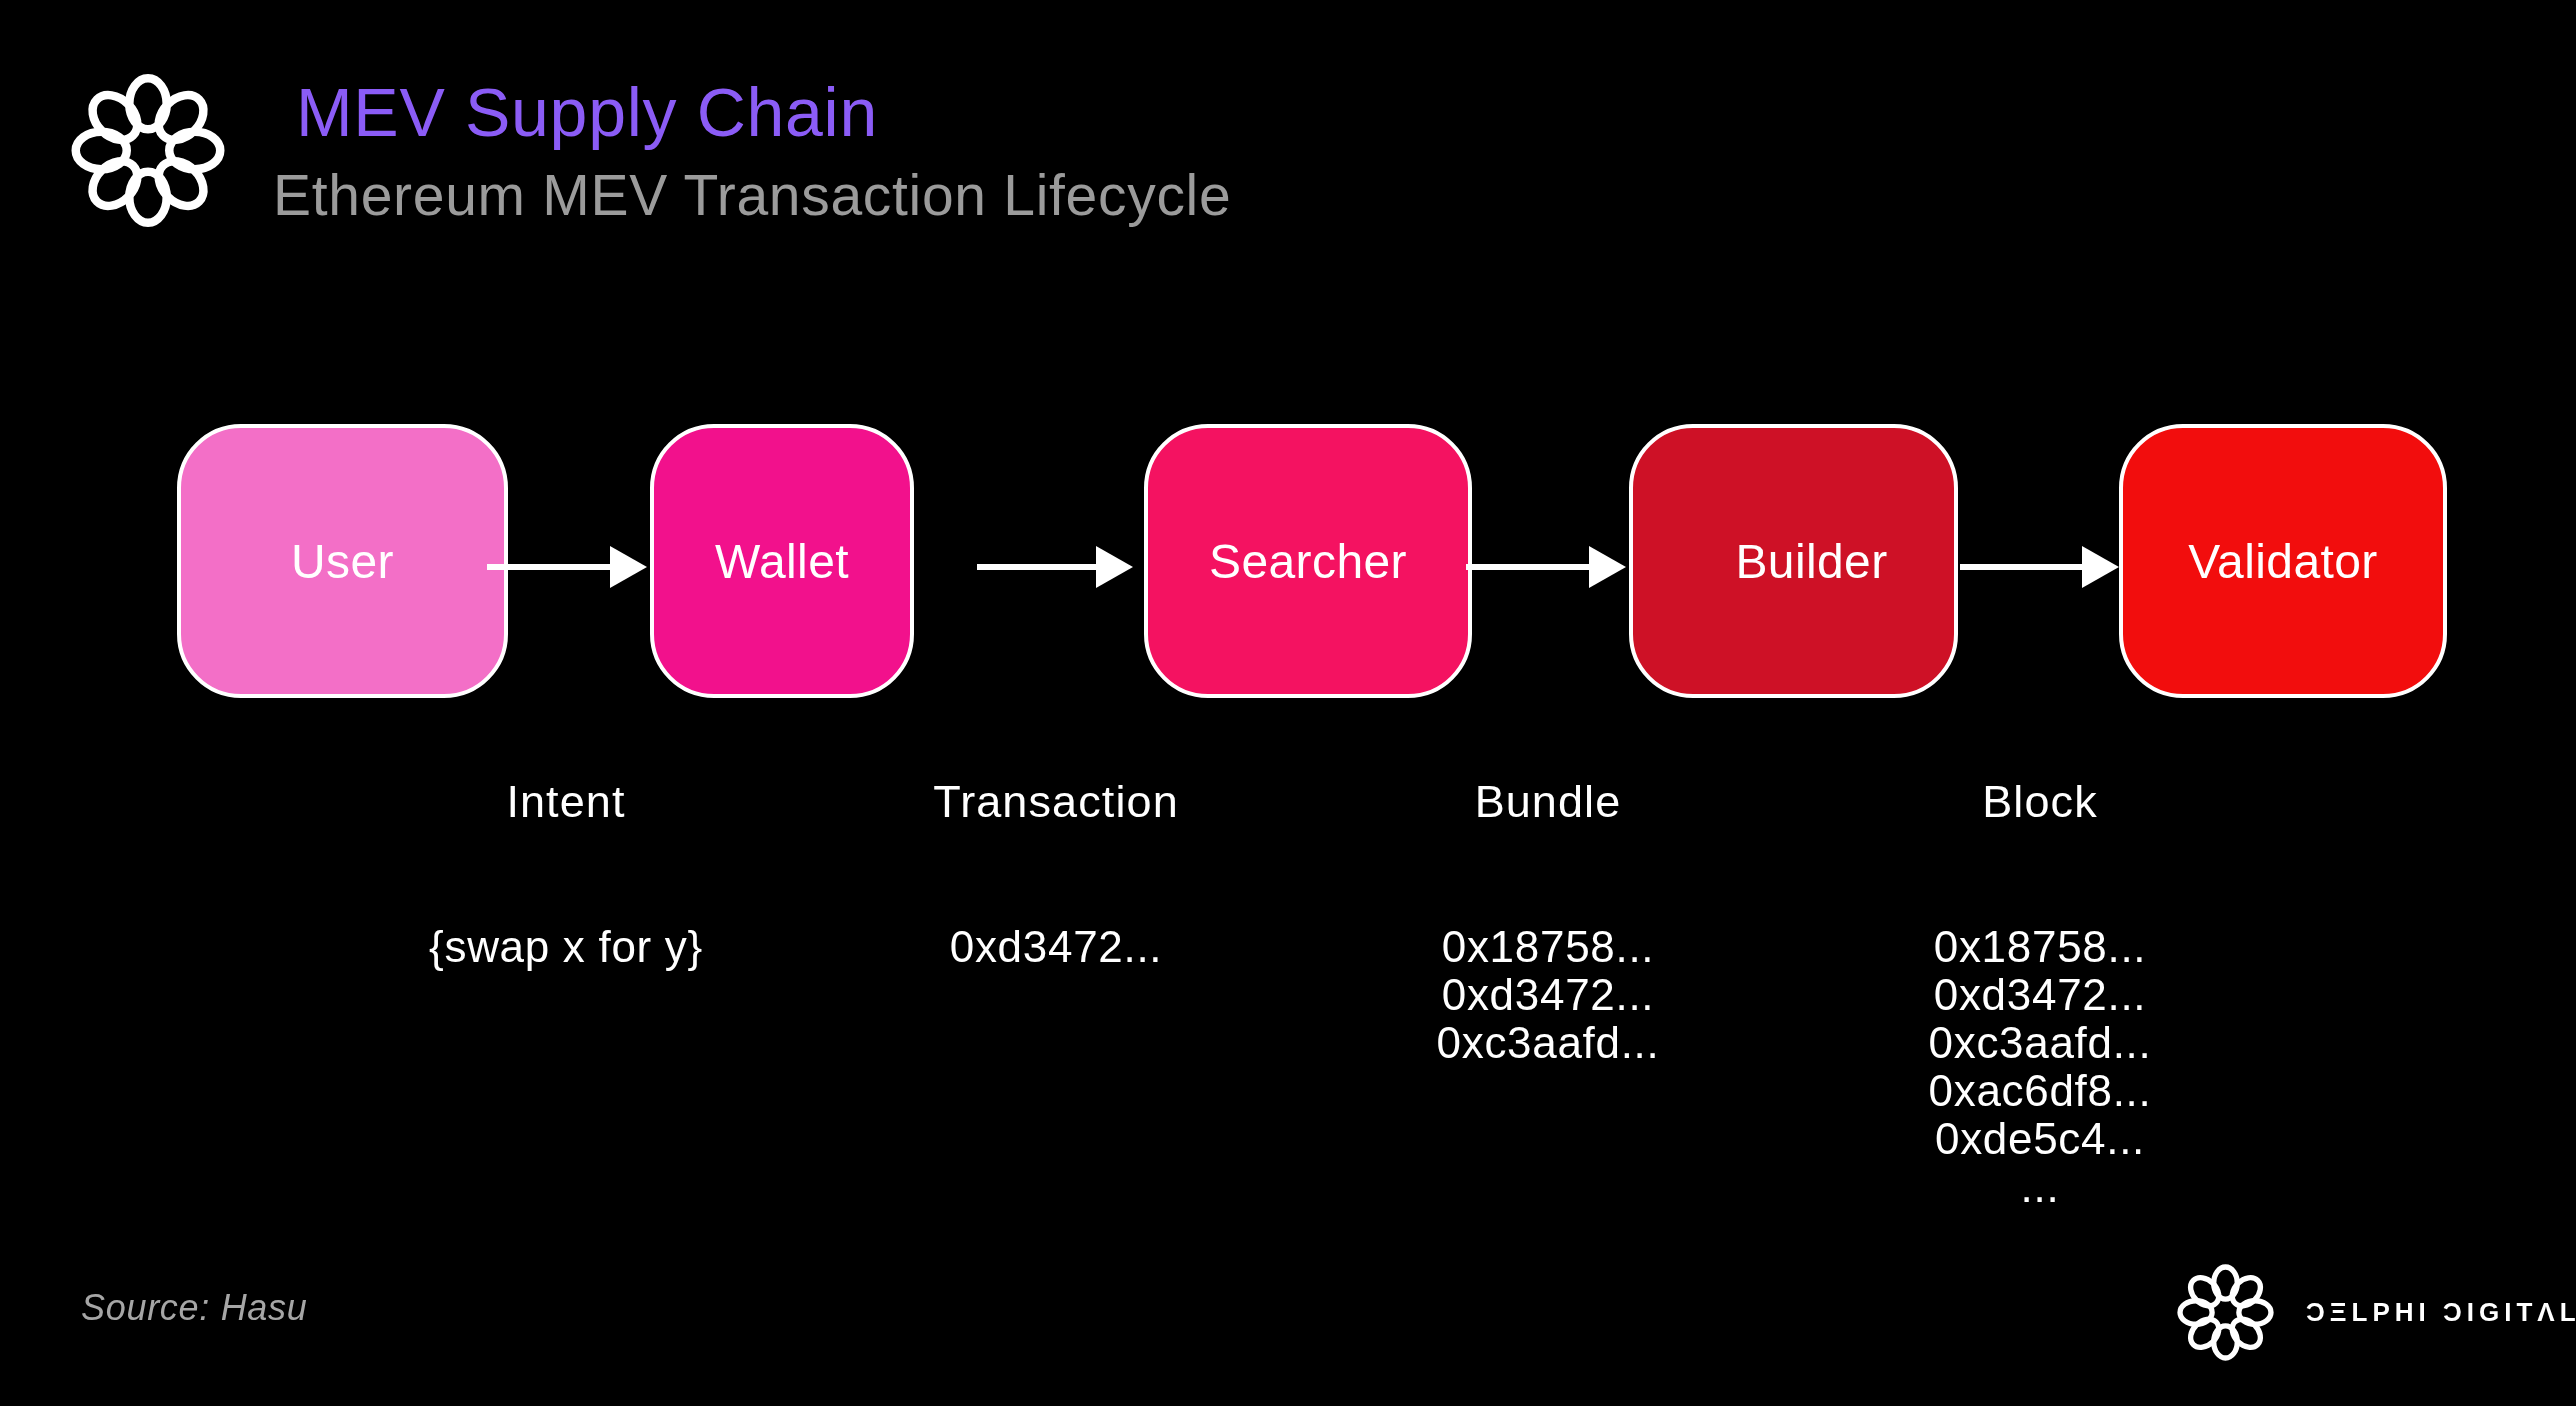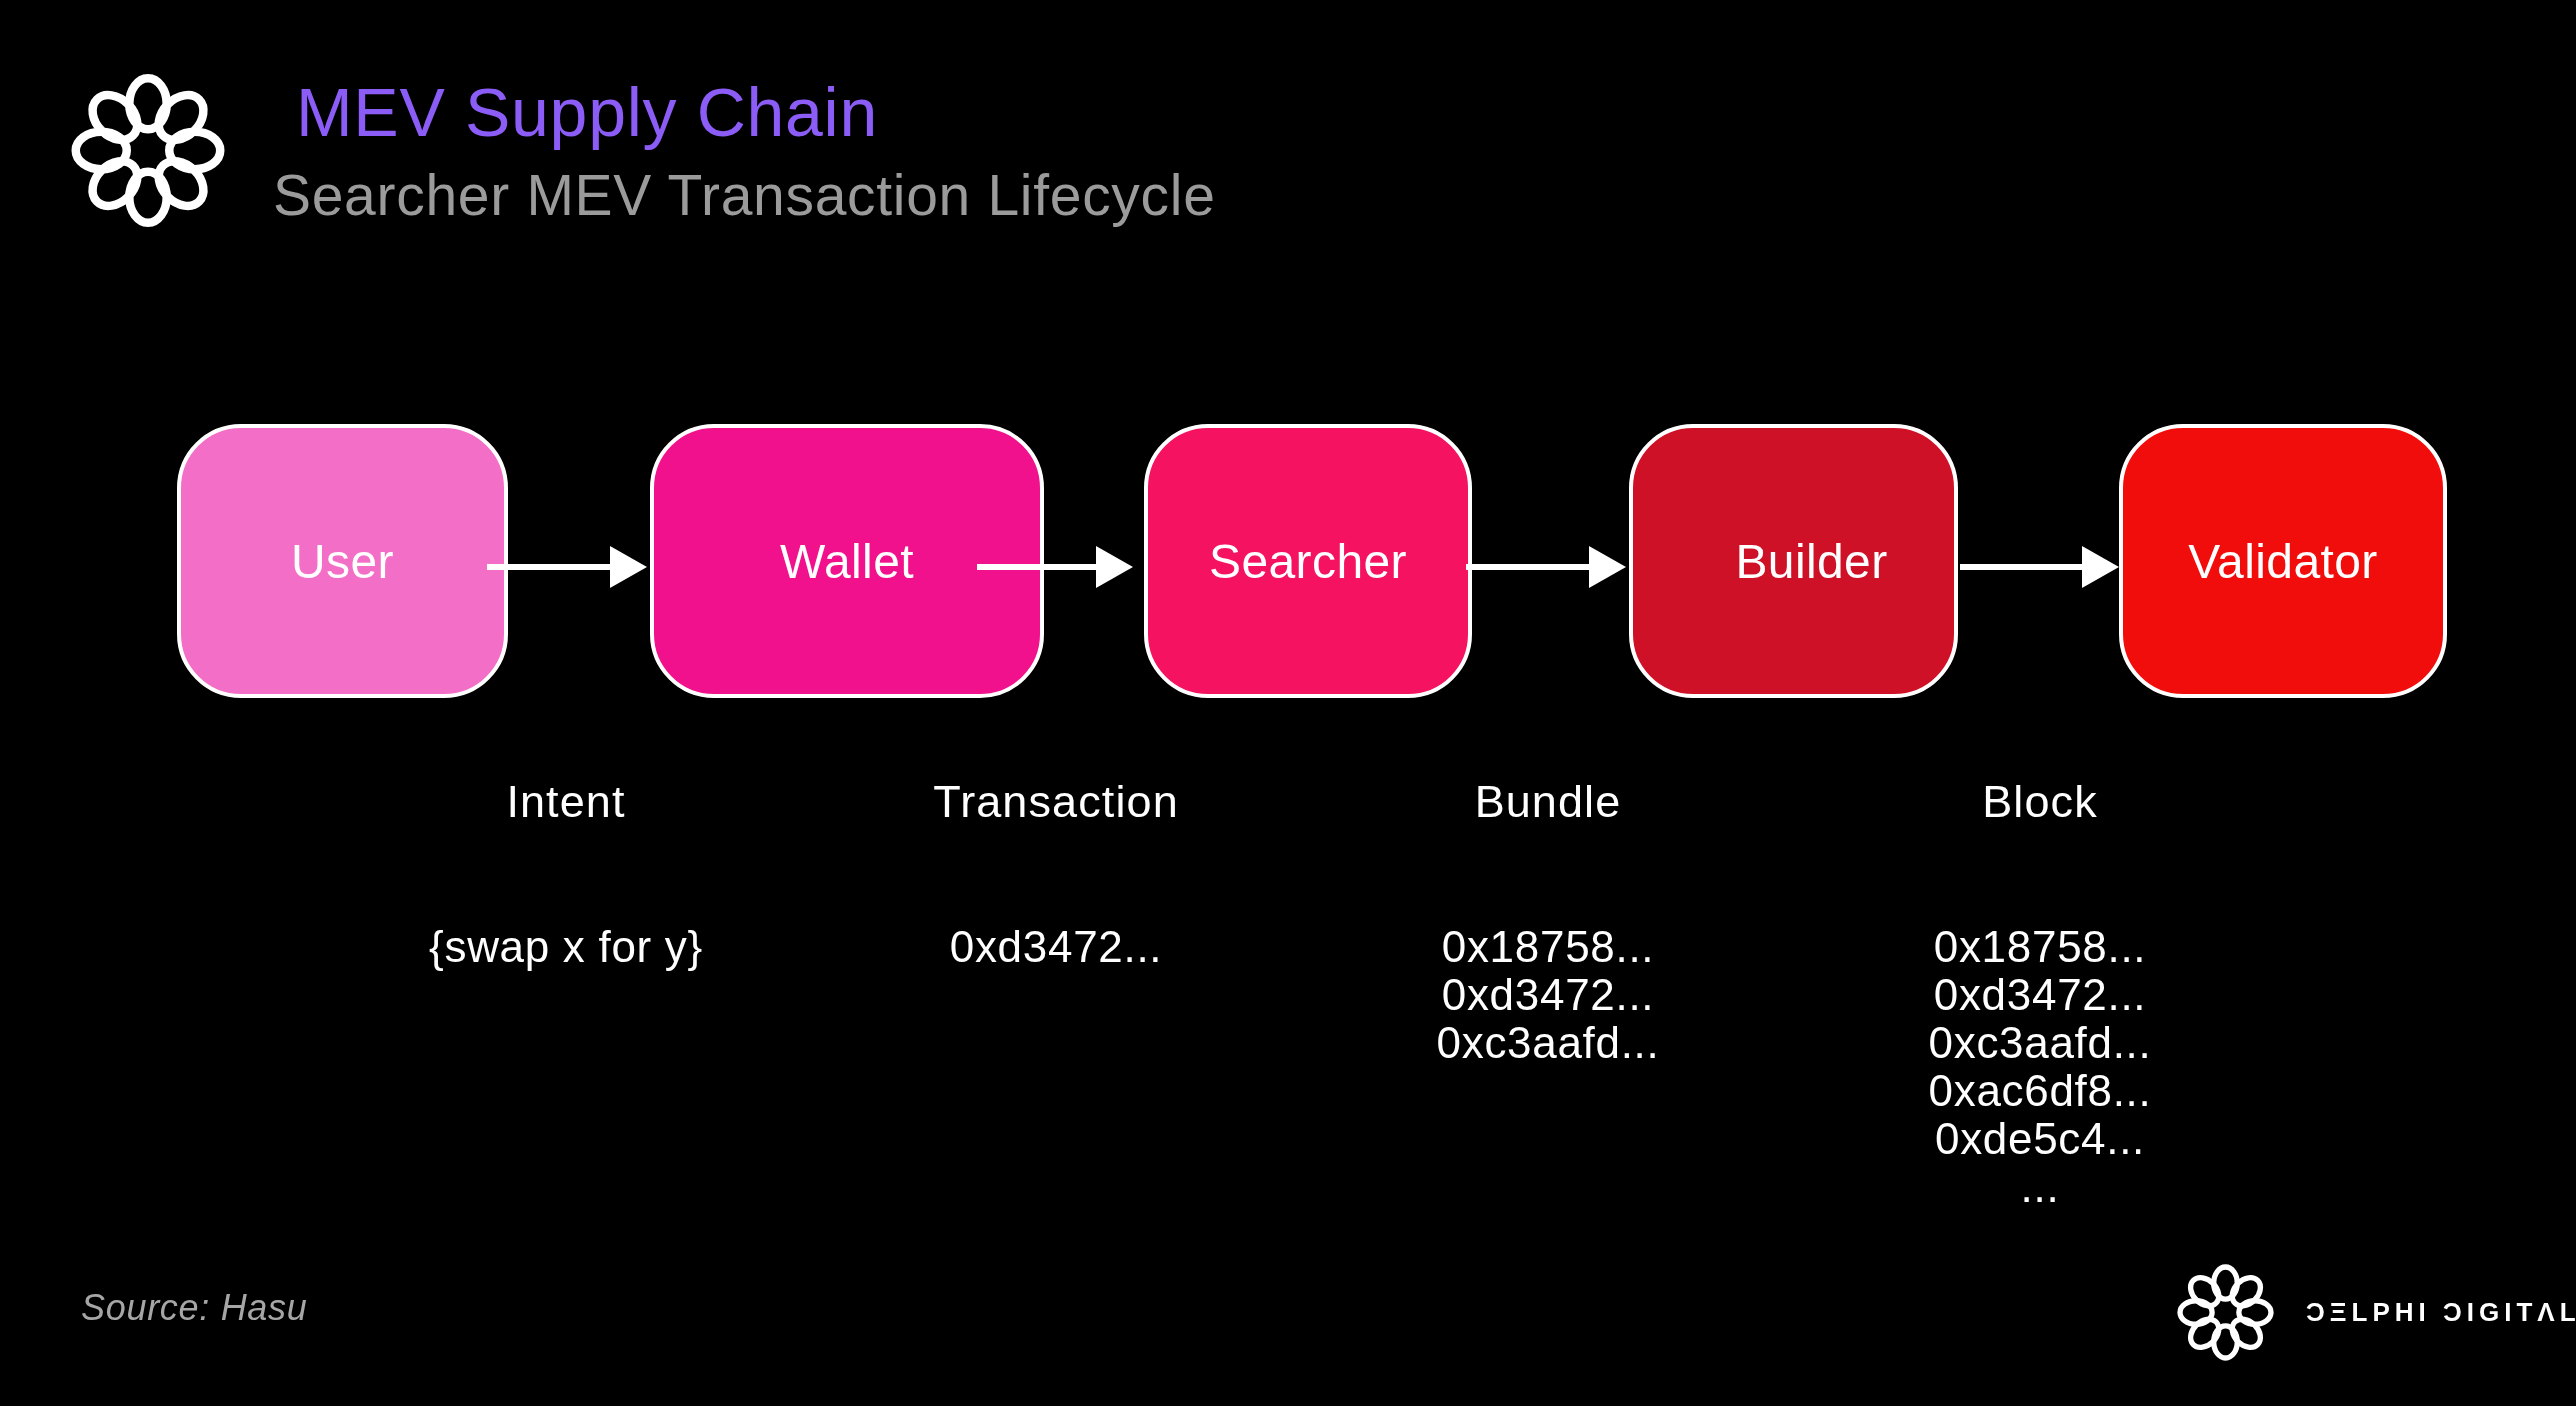--- a/index.html
+++ b/index.html
@@ -61,21 +61,21 @@
     align-items: center;
     justify-content: center;
   }
   .node .node-label {
     font-size: 48px;
     font-weight: 400;
     letter-spacing: 0.4px;
     color: #ffffff;
   }
   .node-0 { left: 156px;  width: 331px; margin-left: 21px; }
-  .node-1 { left: 650px;  width: 394px; }
+  .node-1 { left: 650px;  width: 264px; }
   .node-2 { left: 1137px; width: 328px; }
   .node-3 { left: 1629px; width: 329px; }
   .node-4 { left: 2119px; width: 328px; }
 
   
   .arrow {
     position: absolute;
     top: 564px;
     height: 5.7px;
   }
@@ -172,21 +172,21 @@
       <ellipse cx="100" cy="45" rx="22" ry="30" transform="rotate(45 100 100)"></ellipse>
       <ellipse cx="100" cy="45" rx="22" ry="30" transform="rotate(90 100 100)"></ellipse>
       <ellipse cx="100" cy="45" rx="22" ry="30" transform="rotate(135 100 100)"></ellipse>
       <ellipse cx="100" cy="45" rx="22" ry="30" transform="rotate(180 100 100)"></ellipse>
       <ellipse cx="100" cy="45" rx="22" ry="30" transform="rotate(225 100 100)"></ellipse>
       <ellipse cx="100" cy="45" rx="22" ry="30" transform="rotate(270 100 100)"></ellipse>
       <ellipse cx="100" cy="45" rx="22" ry="30" transform="rotate(315 100 100)"></ellipse>
     </g>
   </svg>
   <div class="page-title">MEV Supply Chain</div>
-  <div class="page-subtitle">Searcher MEV Transaction Lifecycle</div>
+  <div class="page-subtitle">Ethereum MEV Transaction Lifecycle</div>
 
   <div class="node node-0" style="background-color: rgb(243, 111, 199);">
     <span class="node-label">User</span>
   </div>
   <div class="node node-1" style="background-color: rgb(242, 17, 140);">
     <span class="node-label">Wallet</span>
   </div>
   <div class="node node-2" style="background-color: rgb(244, 18, 97); margin-left: 7px;">
     <span class="node-label">Searcher</span>
   </div>

